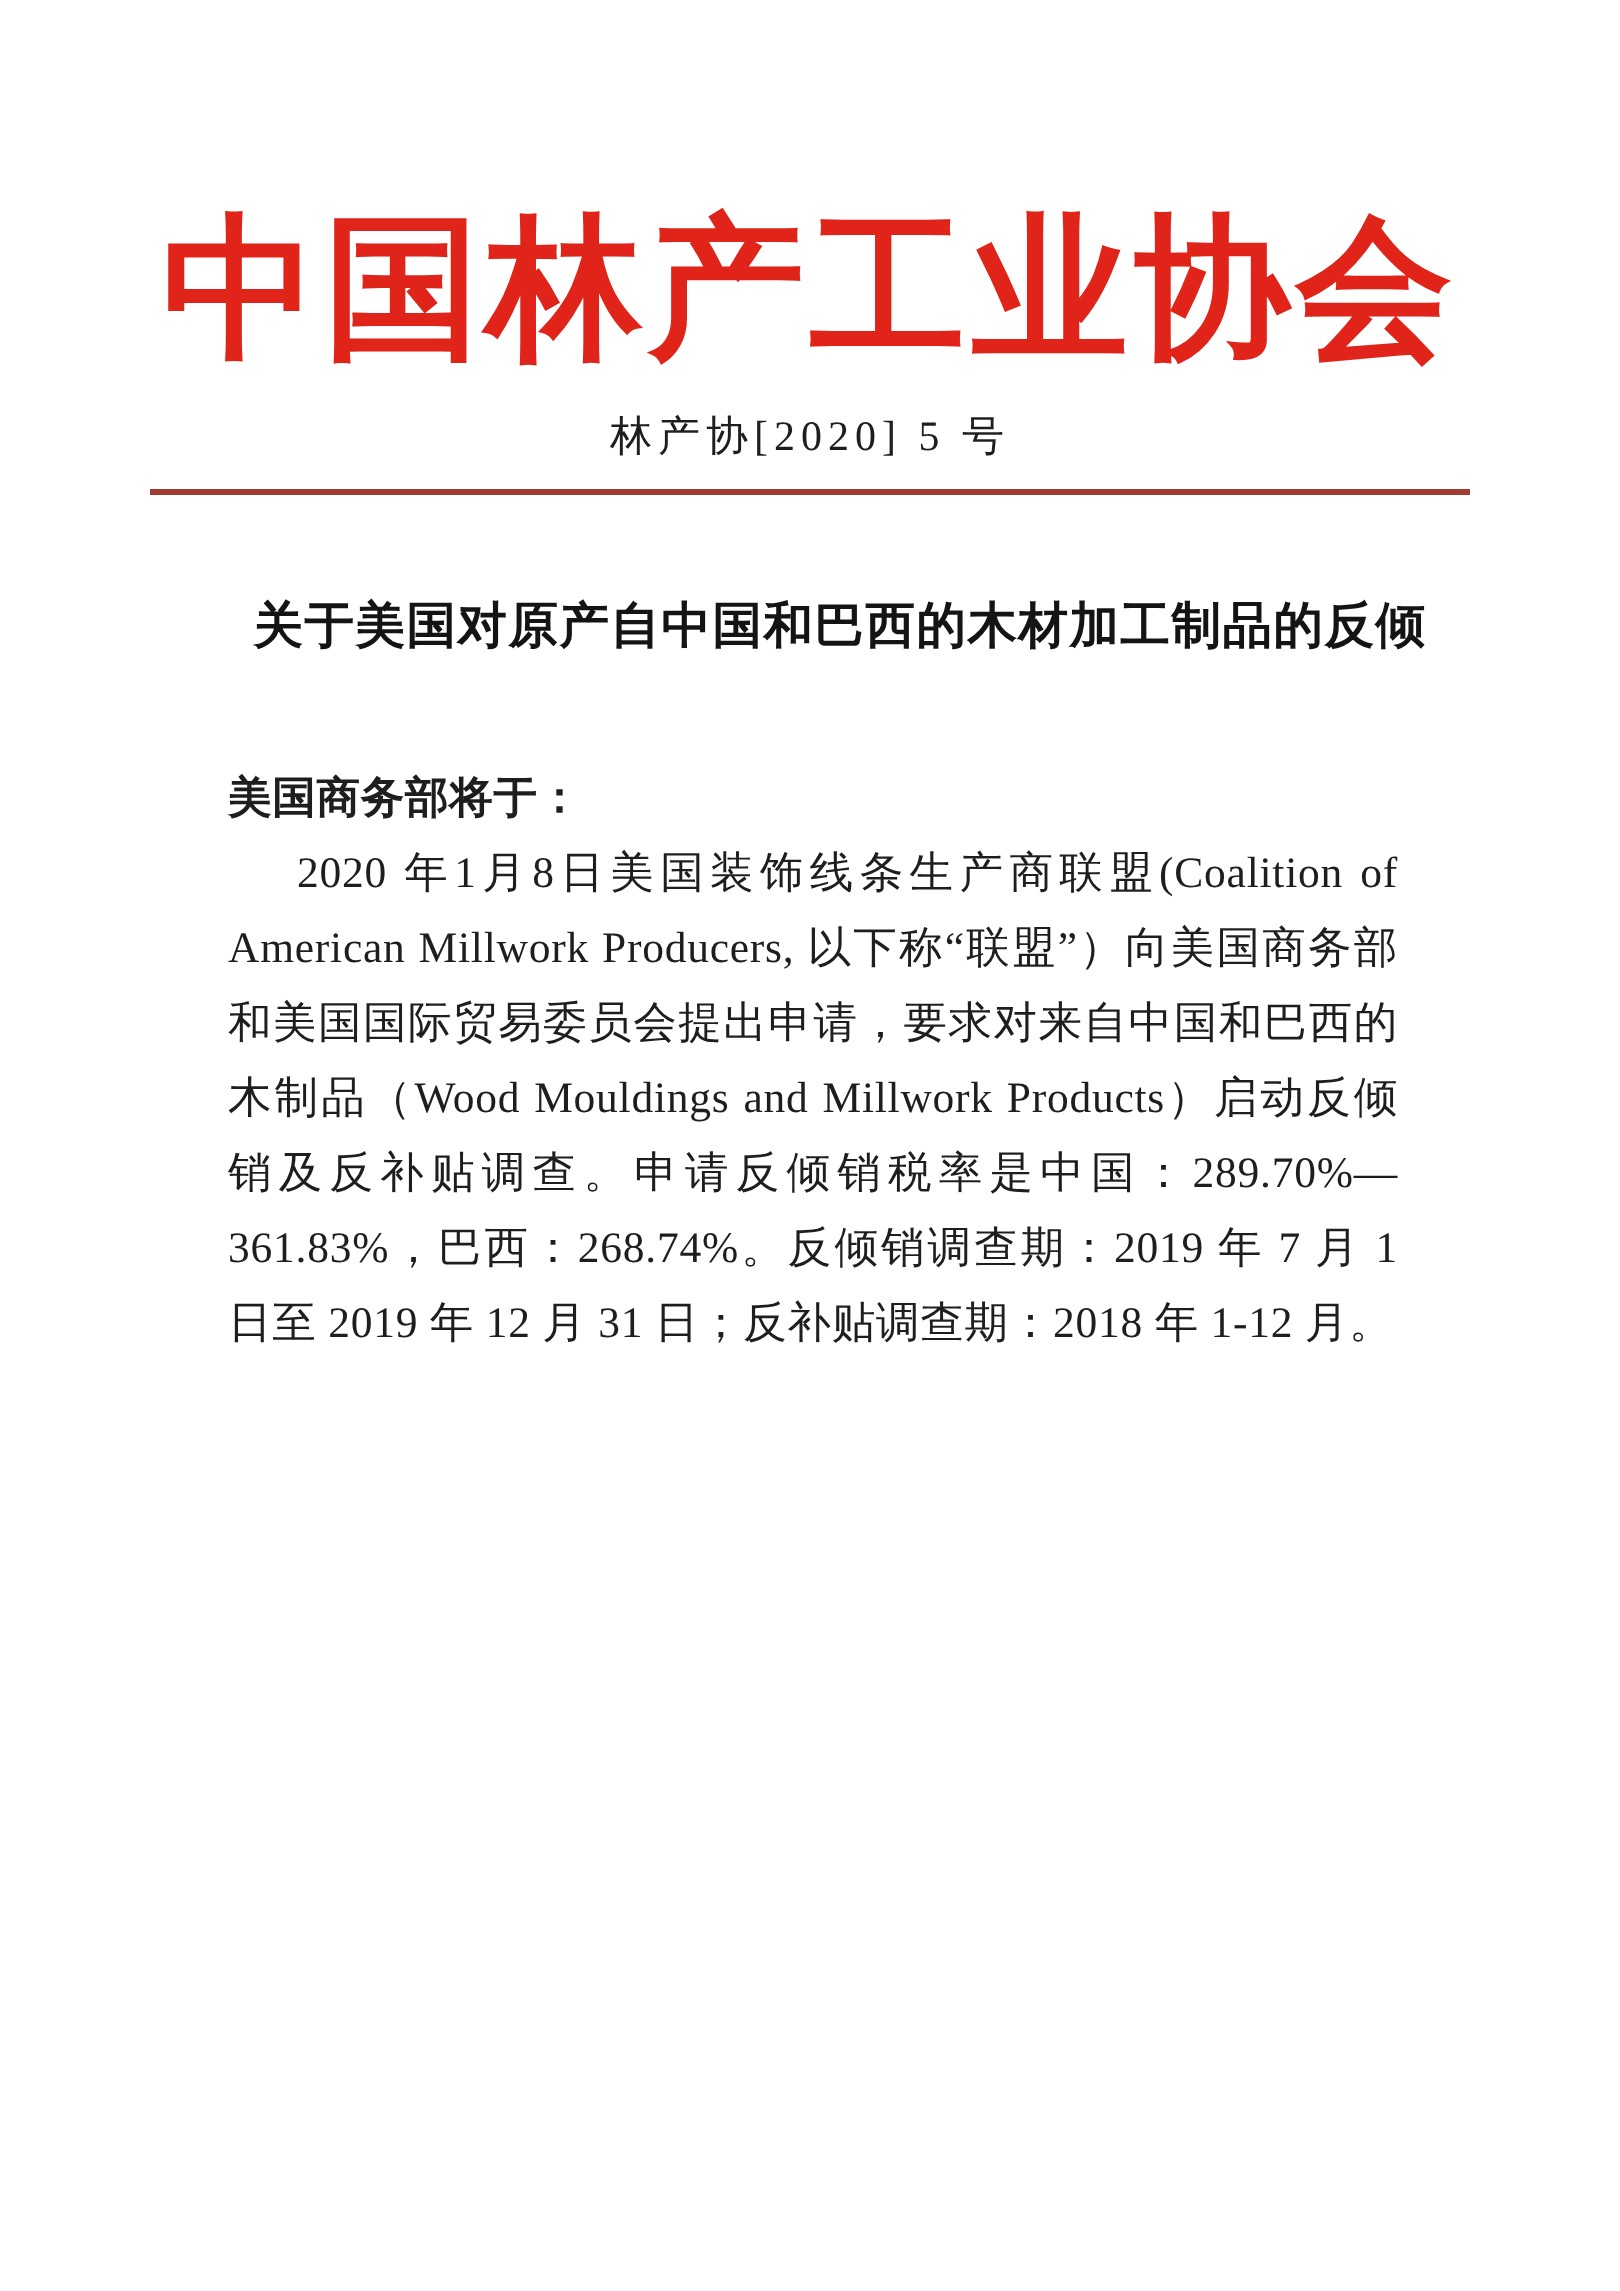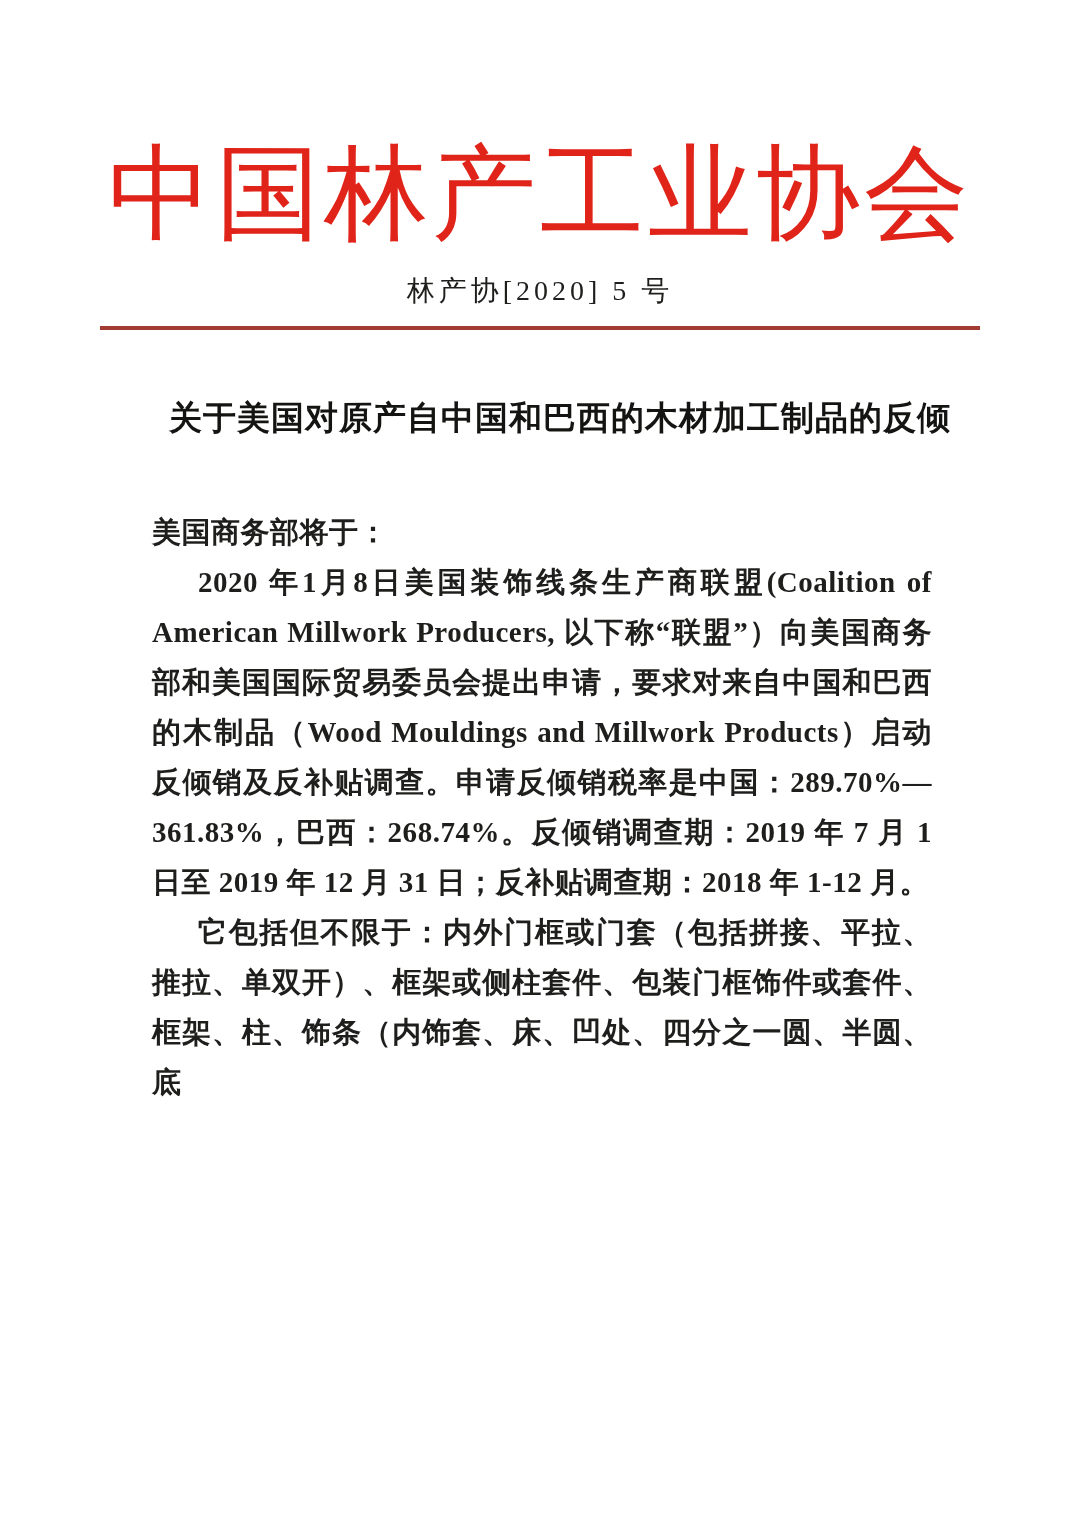--- a/index.html
+++ b/index.html
@@ -18,21 +18,21 @@
     background: #ffffff;
     overflow: hidden;
     font-family: "Liberation Serif", "DejaVu Serif", serif;
     color: var(--text-color);
   }
   .letterhead { text-align: center; }
   .org-title {
     padding-top: 134px;
     font-size: 104px;
     line-height: 1.15;
-    font-weight: 400;
+    font-weight: 700;
     letter-spacing: 4px;
     color: var(--accent-color);
     white-space: nowrap;
   }
   .doc-number {
     margin-top: 18px;
     font-size: 28px;
     letter-spacing: 4px;
     color: var(--text-color);
     text-align: center;
@@ -62,21 +62,20 @@
     letter-spacing: 0.5px;
     text-align: justify;
     text-justify: inter-character;
   }
   .salutation {
     font-weight: 700;
     text-indent: 0;
   }
   .para {
     text-indent: 46px;
-    font-weight: bold;
   }
 </style>
 </head>
 <body>
 
 <div class="page">
 
   <header class="letterhead">
     <div class="org-title">中国林产工业协会</div>
     <div class="doc-number">林产协[2020] 5 号</div>
@@ -84,17 +83,16 @@
   </header>
 
   <h1 class="doc-title">
     <span class="title-line">关于美国对原产自中国和巴西的木材加工制品的反倾</span>
   </h1>
 
   <main class="doc-body">
     <p class="salutation">美国商务部将于：</p>
     <div>
         <p class="para">2020 年1月8日美国装饰线条生产商联盟(Coalition of American Millwork Producers, 以下称“联盟”）向美国商务部和美国国际贸易委员会提出申请，要求对来自中国和巴西的木制品（Wood Mouldings and Millwork Products）启动反倾销及反补贴调查。申请反倾销税率是中国：289.70%—361.83%，巴西：268.74%。反倾销调查期：2019 年 7 月 1 日至 2019 年 12 月 31 日；反补贴调查期：2018 年 1-12 月。</p>
-        <p class="para">它包括但不限于：内外门框或门套（包括拼接、平拉、推拉、单双开）、框架或侧柱套件、包装门框饰件或套件、框架、柱、饰条（内饰套、床、凹处、四分之一圆、半圆、底</p>
       </div>
   </main>
 
 </div>
 
 </body></html>

